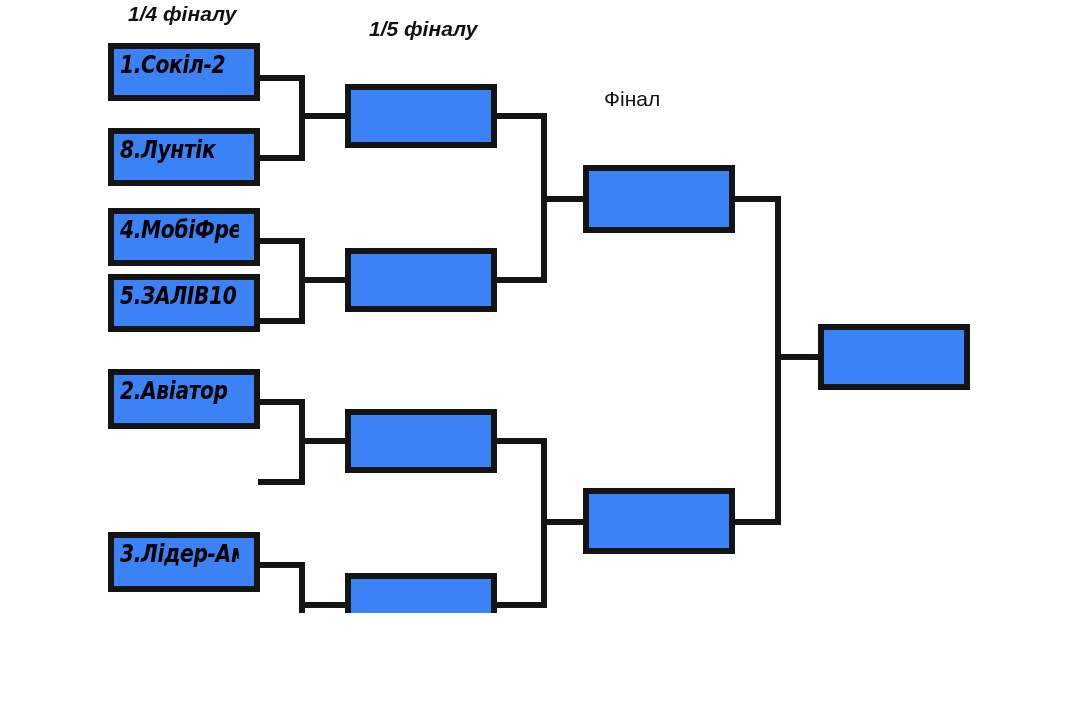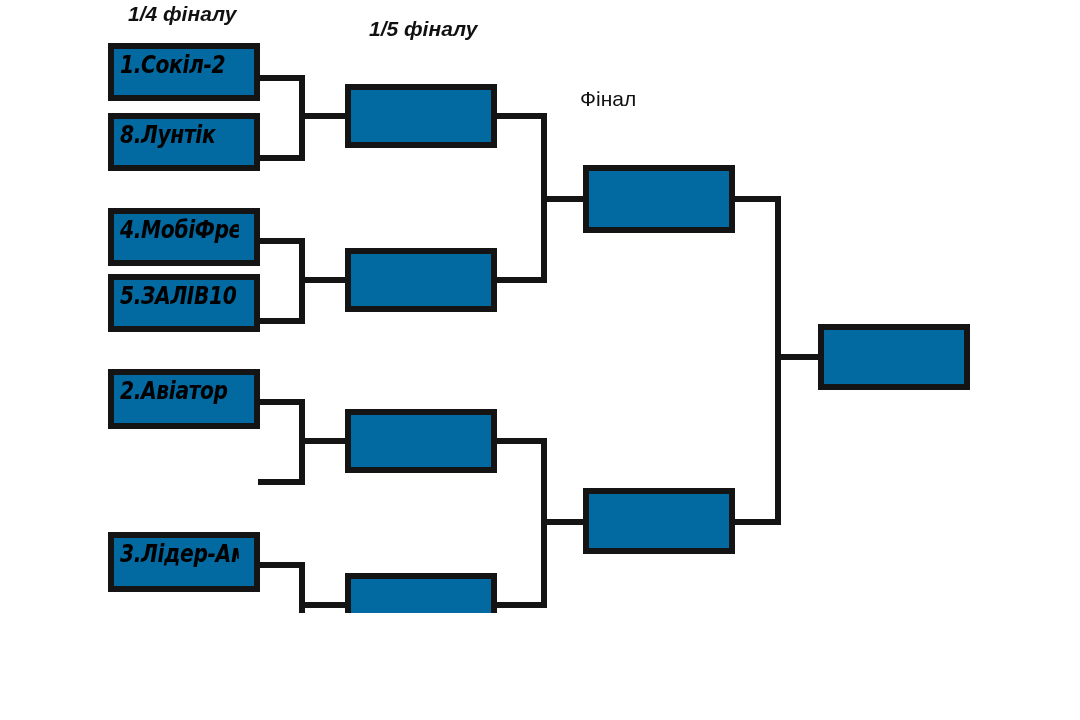--- a/index.html
+++ b/index.html
@@ -24,21 +24,21 @@
     font-size: 21px;
     font-weight: 400;
   }
   .round-label.italic { font-style: italic; font-weight: 600; }
   .round-label.upright { font-style: normal; font-weight: 400; }
 
   
   .box {
     position: absolute;
     box-sizing: border-box;
-    background: #0369a1;
+    background: #3b82f6;
     border: 6px solid #141414;
   }
   .box.team {
     display: block;
   }
   .team-label {
     position: absolute;
     left: 6px;
     top: 1px;
     right: 2px;
@@ -61,26 +61,26 @@
     background: #141414;
   }
 </style>
 </head>
 <body>
 
 <div id="bracket">
 
   <div class="round-label italic" style="left:128px; top:2px;">1/4 фіналу</div>
   <div class="round-label italic" style="left:369px; top:17px;">1/5 фіналу</div>
-  <div class="round-label upright" style="left:580px; top:87px;">Фінал</div>
+  <div class="round-label upright" style="left:604px; top:87px;">Фінал</div>
 
   <div class="box team" style="left:108px; top:43px; width:152px; height:58px;">
     <span class="team-label">1.Сокіл-2</span>
   </div>
-  <div class="box team" style="left:108px; top:113px; width:152px; height:58px;">
+  <div class="box team" style="left:108px; top:128px; width:152px; height:58px;">
     <span class="team-label">8.Лунтік</span>
   </div>
 
   <div class="box team" style="left:108px; top:208px; width:152px; height:58px;">
     <span class="team-label">4.МобіФренд</span>
   </div>
   <div class="box team" style="left:108px; top:274px; width:152px; height:58px;">
     <span class="team-label">5.ЗАЛІВ10</span>
   </div>
 

